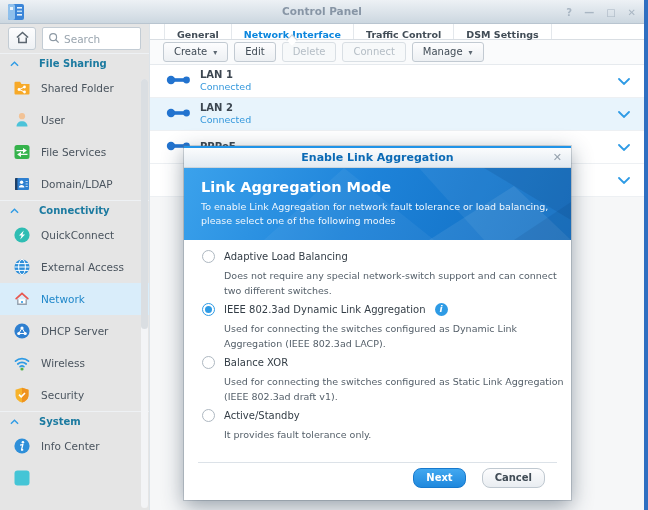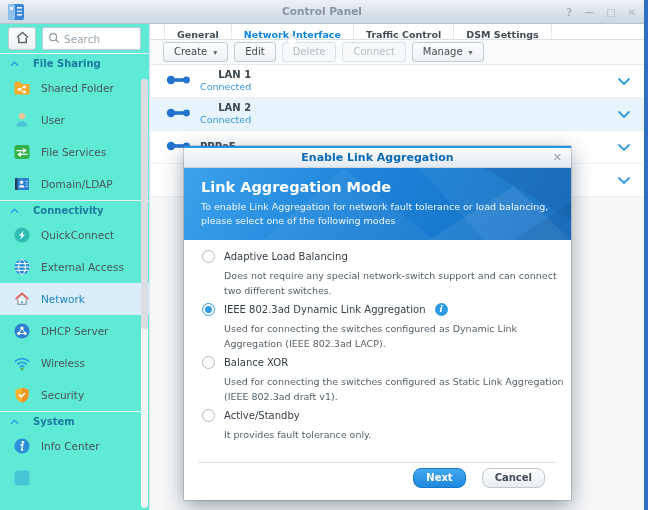--- a/index.html
+++ b/index.html
@@ -18,30 +18,30 @@
     border-bottom:1px solid #b9c5d0;
   }
   .titlebar .title { text-align:center; line-height:23px; font-size:10.5px; font-weight:bold; color:#8795a5; }
   .app-icon { position:absolute; left:7px; top:3px; width:18px; height:18px; }
   .win-controls { position:absolute; right:8px; top:0; height:24px; display:flex; gap:12px; align-items:center; }
   .win-controls span { color:#a9b6c3; font-size:10px; font-weight:bold; cursor:pointer; }
 
   .win-body { display:flex; height:486px; }
 
   
-  .sidebar { width:150px; flex:none; background:#5eead4; border-right:1px solid #dde3e8; position:relative; overflow:hidden; }
+  .sidebar { width:150px; flex:none; background:#e5e5e5; border-right:1px solid #dde3e8; position:relative; overflow:hidden; }
   .sidebar-top { display:flex; gap:6px; padding:3px 8px; }
   .home-btn { width:28px; height:23px; flex:none; border:1px solid #c3ccd4; border-radius:3px;
     background:linear-gradient(#fdfdfe,#eef1f4); display:flex; align-items:center; justify-content:center; cursor:pointer; }
   .search-box { flex:1; height:23px; border:1px solid #c3ccd4; border-radius:2px; background:#fff;
     display:flex; align-items:center; gap:4px; padding:0 5px; }
   .search-box input { border:none; outline:none; width:100%; font-size:10.5px; color:#333;
     font-family:"DejaVu Sans","Liberation Sans",sans-serif; background:transparent; }
   .search-box input::placeholder { color:#9aa5af; }
-  .section-header { display:flex; align-items:center; gap:14px; padding:4px 10px 3px 10px; height:19px;
+  .section-header { display:flex; align-items:center; gap:20px; padding:4px 10px 3px 10px; height:19px;
     font-size:10px; font-weight:bold; color:#1b7aa0; border-top:1px solid #eef1f4; cursor:pointer; }
   .side-item { height:32px; display:flex; align-items:center; gap:10px; padding-left:13px;
     font-size:10.5px; color:#4a545e; cursor:pointer; }
   .side-item.selected { background:#d9edfa; color:#1f87c9; }
   .side-item .sicon { width:18px; height:18px; flex:none; }
   .side-scroll { position:absolute; right:1px; top:55px; bottom:2px; width:7px; background:#f3f4f6; border-radius:4px; }
   .side-scroll .thumb { position:absolute; top:0; width:7px; height:250px; background:#dadee2; border-radius:4px; }
 
   
   .main { flex:1; display:flex; flex-direction:column; background:#f6f7f8; min-width:0; }
@@ -57,21 +57,21 @@
     display:flex; align-items:center; gap:6px; padding-left:13px; }
   .tb-btn { height:20px; line-height:18px; padding:0 10px; border:1px solid #c2cad2; border-radius:3px;
     background:linear-gradient(#fdfdfe,#edf0f3); font-size:10px; color:#414c56; cursor:pointer; }
   .tb-btn.disabled { color:#b4bdc5; background:#f7f9fa; border-color:#d9dfe4; cursor:default; }
   .tb-btn.has-caret::after { content:"▾"; margin-left:6px; font-size:8px; color:#5d6872; }
 
   .iface-list { background:#fff; }
   .iface-row { height:33px; display:flex; align-items:center; padding:0 14px 0 16px; border-bottom:1px solid #edf0f3; }
   .iface-row.selected { background:#e8f4fc; }
   .iface-icon { width:26px; margin-right:8px; flex:none; }
-  .iface-text { display:flex; flex-direction:column; justify-content:center;text-align:right; }
+  .iface-text { display:flex; flex-direction:column; justify-content:center; }
   .iface-name { font-size:10px; font-weight:bold; color:#3c4650; line-height:12px; }
   .iface-status { font-size:9.5px; color:#3598dc; line-height:12px; }
   .iface-chevron { margin-left:auto; cursor:pointer; display:flex; }
   .main-filler { flex:1; background:#f6f7f8; }
 
   
   .dialog { position:absolute; left:168px; top:146px; width:387px; height:354px; background:#fff;
     border-top:2px solid #2194e8;
     box-shadow:0 6px 20px rgba(30,50,70,.45), 0 0 0 1px rgba(120,135,150,.3);margin-left:16px; }
   .dlg-titlebar { height:20px; position:relative; text-align:center;

